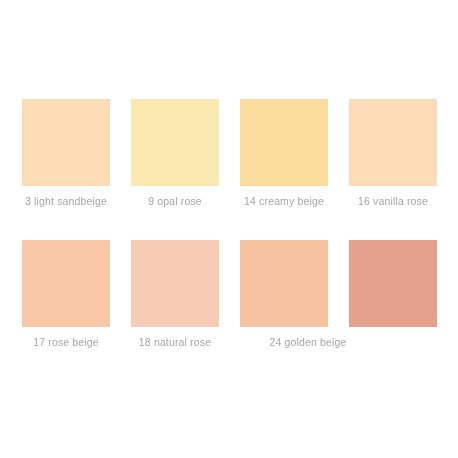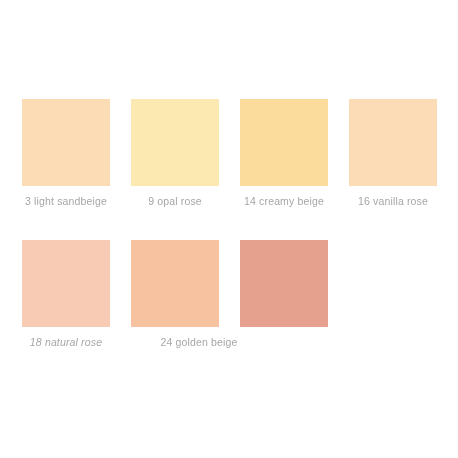--- a/index.html
+++ b/index.html
@@ -85,24 +85,28 @@
     <div class="swatch-cell">
       <span class="swatch-chip" style="background:#fcdc9c;"></span>
       <span class="swatch-label" style="color: rgb(166, 166, 166);">14 creamy beige</span>
     </div>
 
     <div class="swatch-cell">
       <span class="swatch-chip" style="background:#fcdcb6;"></span>
       <span class="swatch-label" style="color: rgb(166, 166, 166);">16 vanilla rose</span>
     </div>
 
+    <div class="swatch-cell">
+      <span class="swatch-chip" style="background:#f7c7a7;"></span>
+      <span class="swatch-label" style="color: rgb(166, 166, 166);">17 rose beige</span>
+    </div>
 
     <div class="swatch-cell">
       <span class="swatch-chip" style="background:#f8cbb4;"></span>
-      <span class="swatch-label" style="color: rgb(166, 166, 166); font-style: italic;">18 natural rose</span>
+      <span class="swatch-label" style="color: rgb(166, 166, 166);">18 natural rose</span>
     </div>
 
     <div class="swatch-cell">
       <span class="swatch-chip" style="background:#f7c2a0;"></span>
       <span class="swatch-label" style="color: rgb(166, 166, 166); margin-left: 24px;">24 golden beige</span>
     </div>
 
     <div class="swatch-cell">
       <span class="swatch-chip" style="background:#e5a18d;"></span>
     </div>

